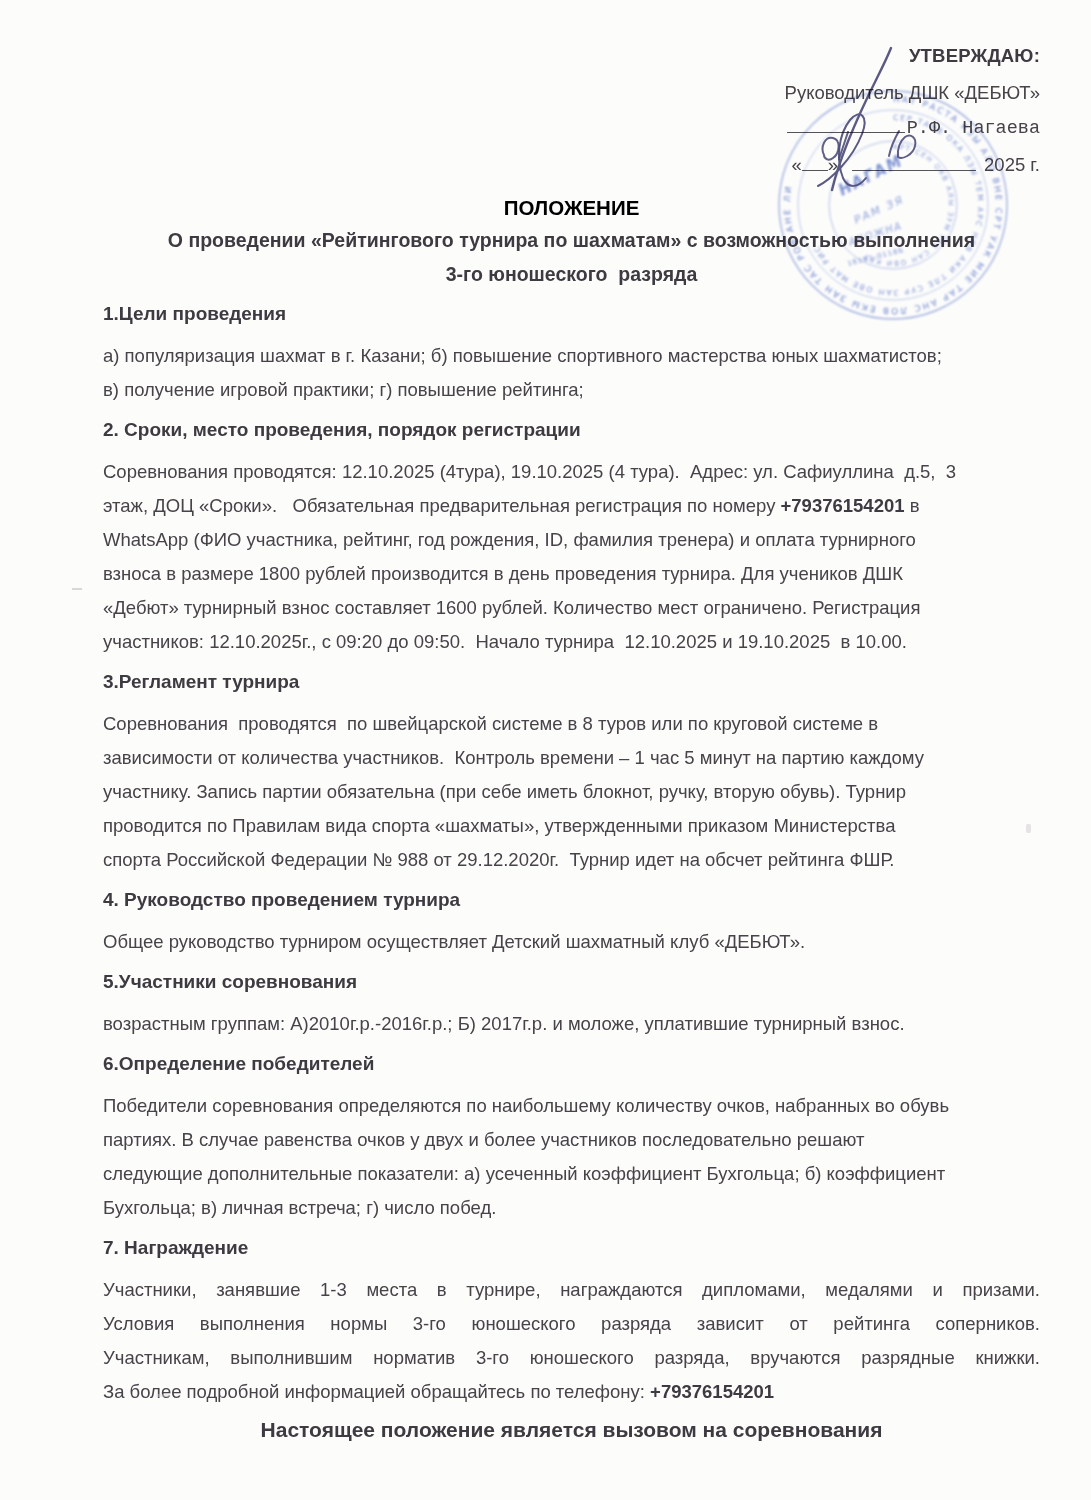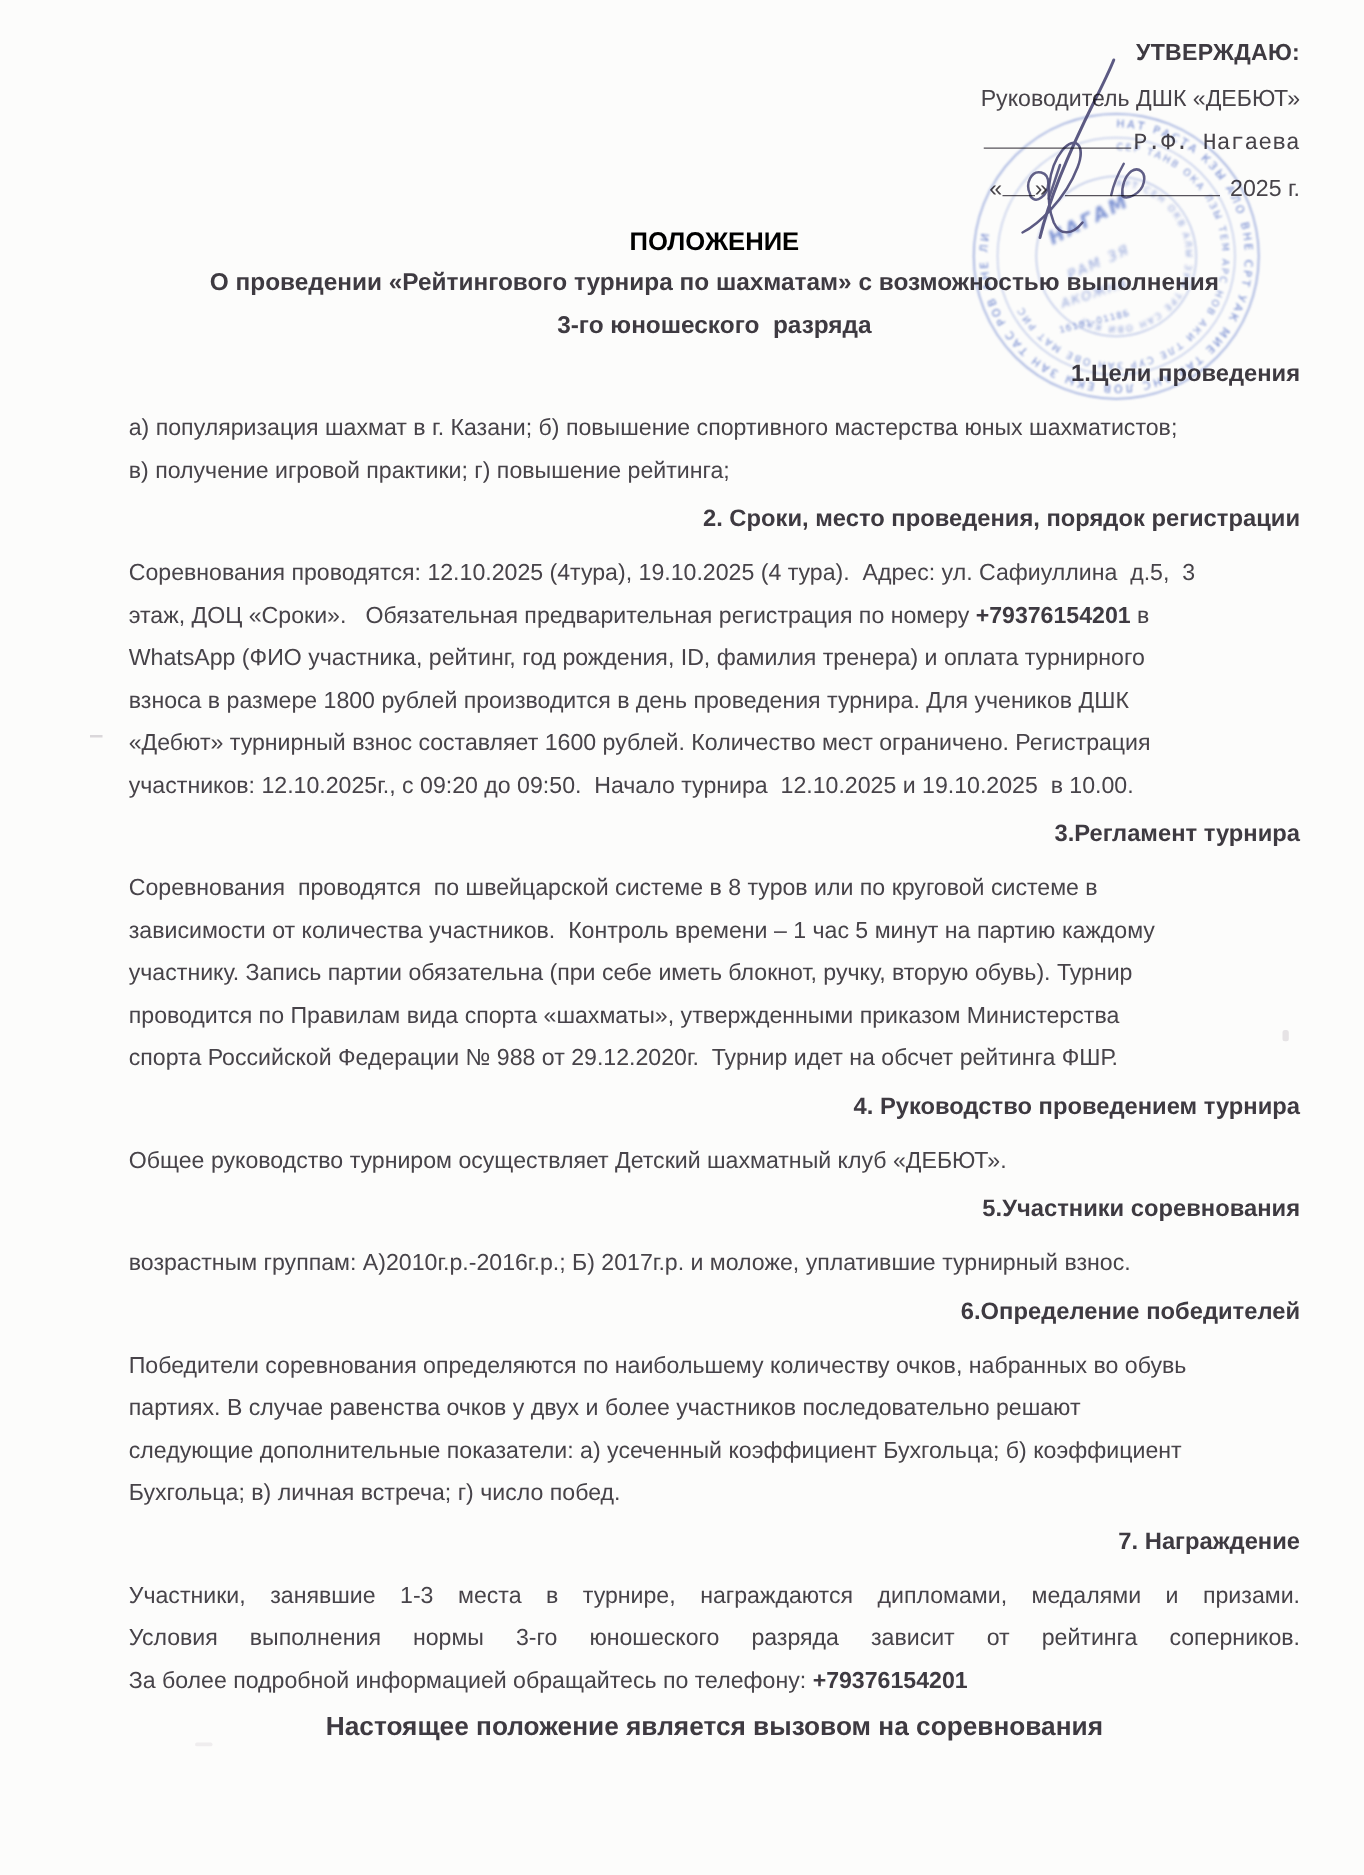--- a/index.html
+++ b/index.html
@@ -4,36 +4,36 @@
 <style>
   html,body{margin:0;padding:0;}
   body{
     width:1091px;height:1500px;position:relative;overflow:hidden;
     background:#fcfcfb;color:#474349;
     font-family:"Liberation Sans","DejaVu Sans",sans-serif;
     -webkit-font-smoothing:antialiased;
   }
   .content{position:absolute;left:103px;top:0;width:937px;}
   
-  .approval{padding-top:30px;text-align:right;font-size:18.5px;}
+  .approval{padding-top:44px;text-align:right;font-size:18.5px;}
   .approval .row{line-height:24px;white-space:pre;}
   .approval .row.role{margin-top:13px;}
   .approval .row.sign{margin-top:11px;font-family:Liberation Mono, monospace;}
   .approval .row.date{margin-top:12px;}
   .approval .label{font-weight:700;letter-spacing:.2px;color:#3e3a41;}
   .blank{display:inline-block;border-bottom:1.6px solid #56525a;height:16px;vertical-align:baseline;}
   .blank.name{width:118px;margin-right:2px;}
   .blank.day{width:26px;}
   .blank.month{width:124px;margin:0 8px 0 14px;}
   
   .title{margin-top:18px;text-align:center;font-weight:700;font-size:20.5px;line-height:26px;color:#000000;white-space:pre;}
   .subtitle{margin-top:2px;text-align:center;font-weight:700;font-size:19.5px;line-height:34px;color:#3e3a41;}
   .subtitle div{white-space:pre;}
   
-  .heading{margin:10px 0 12px;text-align:right;font-weight:700;font-size:19px;line-height:26px;color:#3e3a41;white-space:pre;}
+  .heading{margin:10px 0 12px;text-align:left;font-weight:700;font-size:19px;line-height:26px;color:#3e3a41;white-space:pre;}
   .para{margin:0;}
   .line{font-size:18.5px;line-height:34px;white-space:pre;}
   .line.just{white-space:normal;text-align:justify;text-align-last:justify;text-justify:inter-word;}
   .line .b{font-weight:700;color:#3e3a41;}
   .footer{margin-top:8px;text-align:center;font-weight:700;font-size:21px;line-height:26px;color:#3e3a41;white-space:pre;}
   
   .overlay{position:absolute;left:690px;top:28px;width:360px;height:300px;pointer-events:none;mix-blend-mode:multiply;}
   
   .speck{position:absolute;pointer-events:none;}
   .speck.s1{left:72px;top:588px;width:10px;height:2px;background:#bdb8bf;opacity:.55;}
@@ -94,20 +94,21 @@
       <div class="para">
         <div class="line"><span>Победители соревнования определяются по наибольшему количеству очков, набранных во обувь</span></div>
         <div class="line"><span>партиях. В случае равенства очков у двух и более участников последовательно решают</span></div>
         <div class="line"><span>следующие дополнительные показатели: а) усеченный коэффициент Бухгольца; б) коэффициент</span></div>
         <div class="line"><span>Бухгольца; в) личная встреча; г) число побед.</span></div>
       </div>
       <div class="heading">7. Награждение</div>
       <div class="para">
         <div class="line just"><span>Участники, занявшие 1-3 места в турнире, награждаются дипломами, медалями и призами.</span></div>
         <div class="line just"><span>Условия выполнения нормы 3-го юношеского разряда зависит от рейтинга соперников.</span></div>
+        <div class="line just"><span>Участникам, выполнившим норматив 3-го юношеского разряда, вручаются разрядные книжки.</span></div>
         <div class="line"><span>За более подробной информацией обращайтесь по телефону: </span><span class="b">+79376154201</span></div>
       </div>
     </div>
 
   <div class="footer">Настоящее положение является вызовом на соревнования</div>
 
 </div>
 
 <svg class="overlay" viewBox="0 0 360 300" aria-hidden="true">
   <defs>

